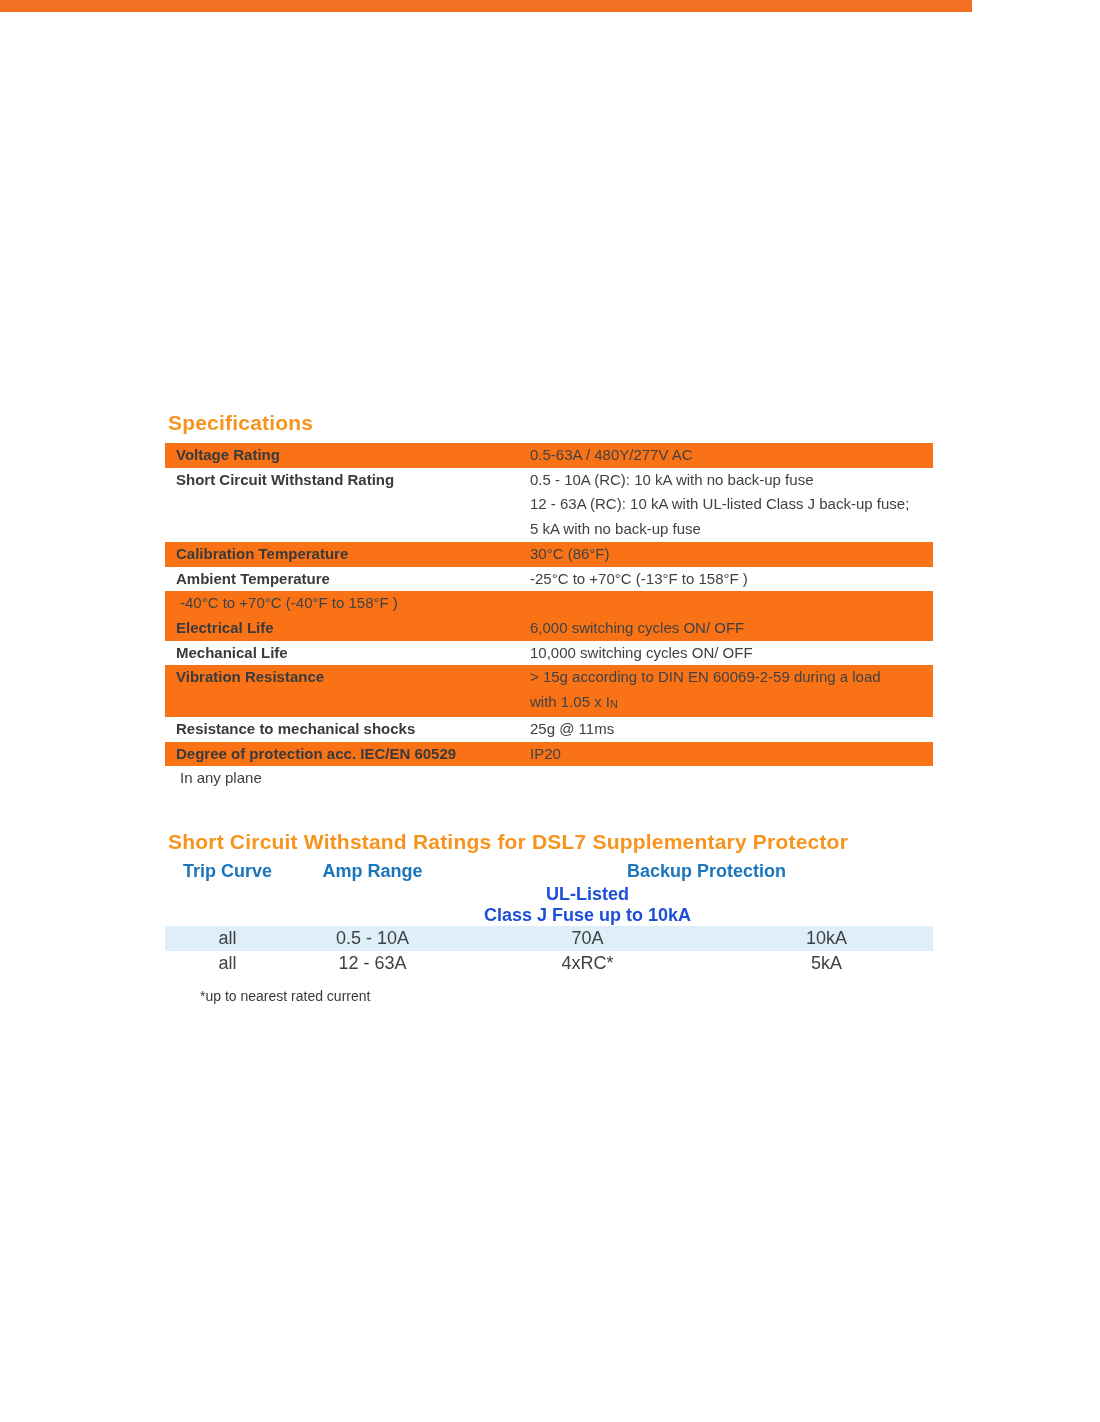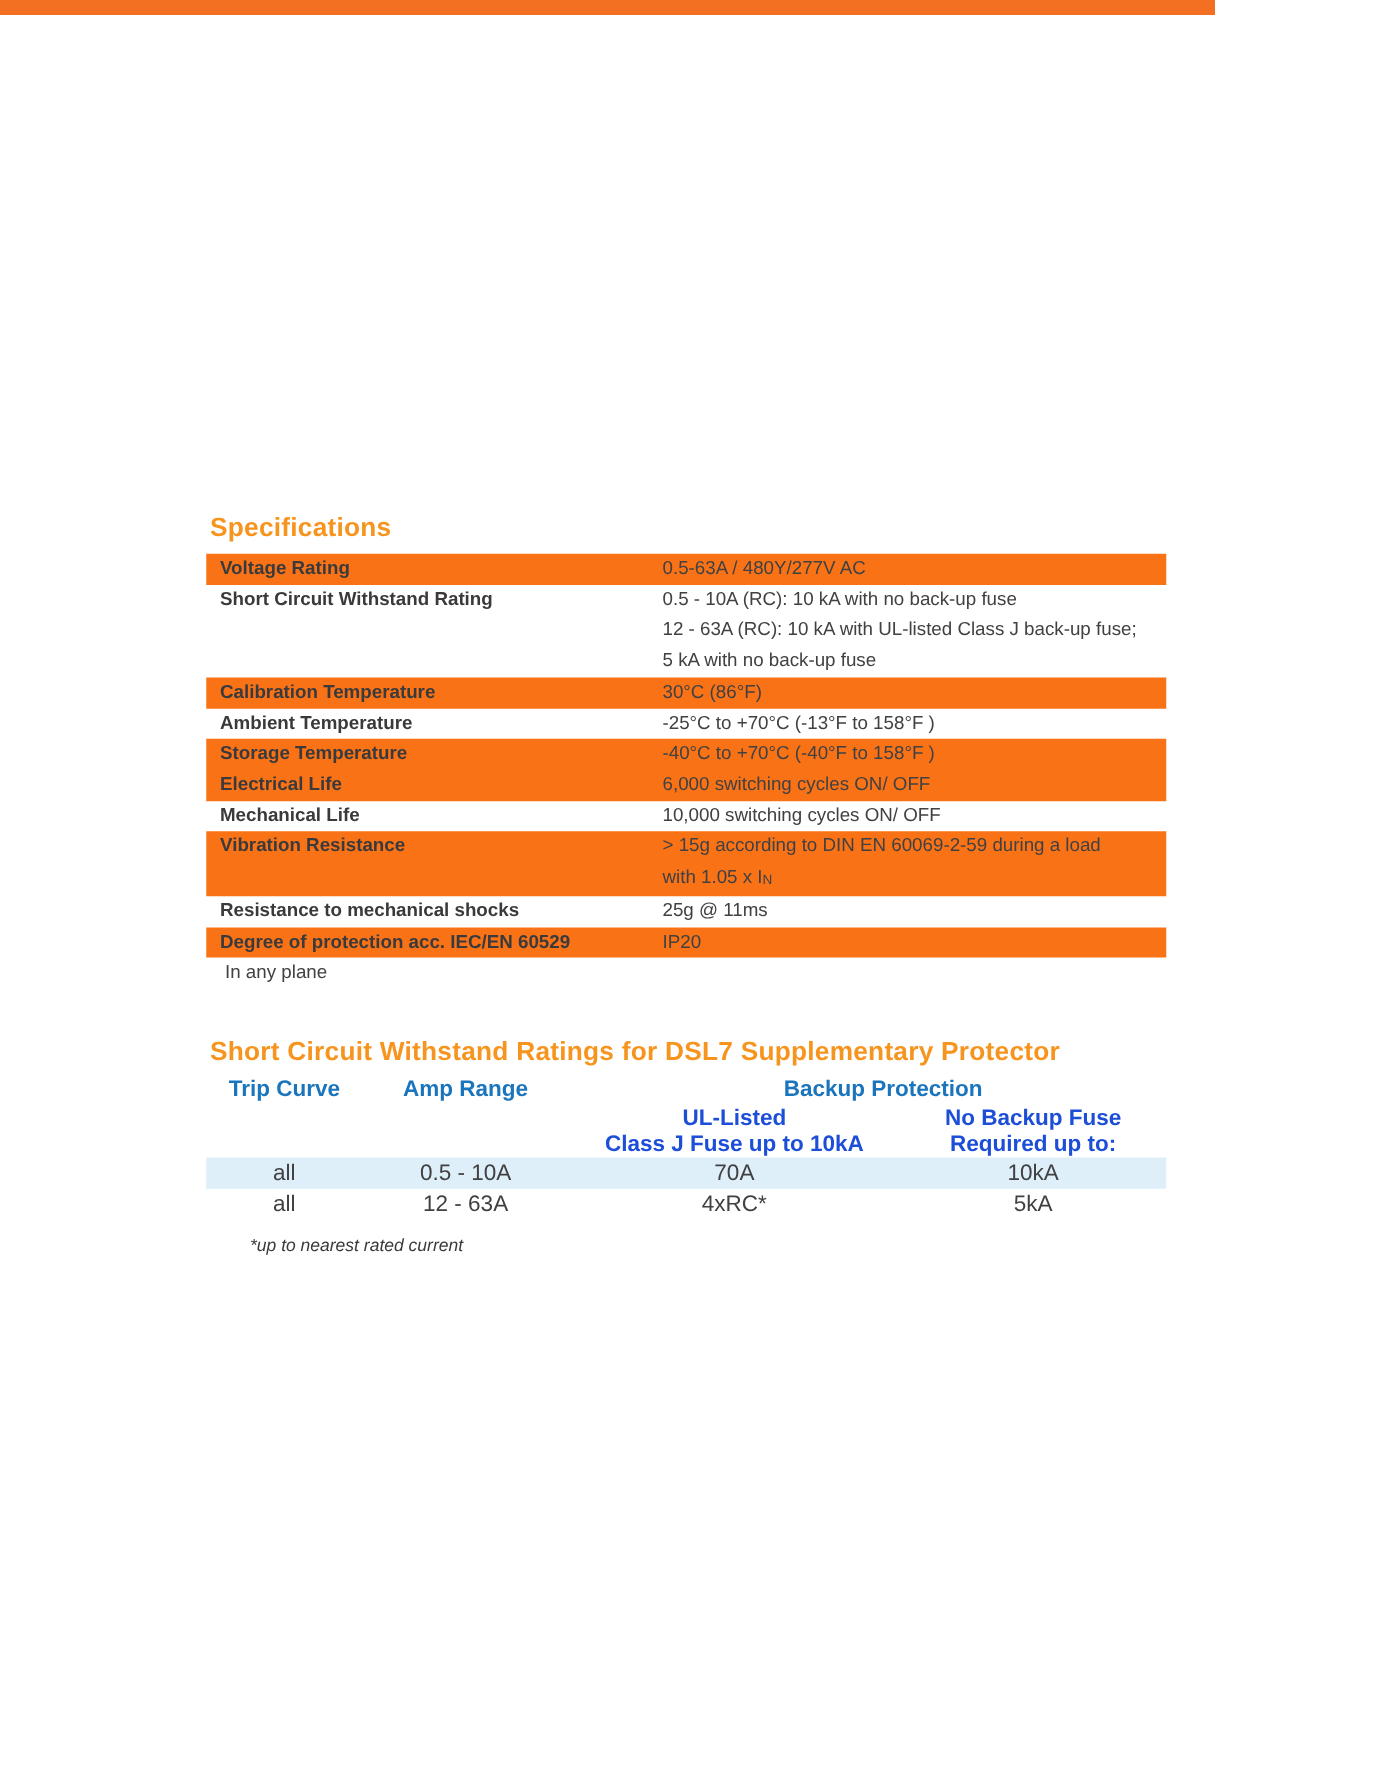--- a/index.html
+++ b/index.html
@@ -27,21 +27,21 @@
   .ratings-table { position:absolute; left:165px; top:858px; width:768px; font-size:18px; }
   .rt-header1 { display:grid; grid-template-columns:125px 165px 1fr; line-height:26px;
     font-weight:bold; color:#1b75bc; text-align:center; }
   .rt-header1 .span-cell { padding-left:25px; }
   .rt-header2 { display:grid; grid-template-columns:125px 165px 265px 213px; line-height:21px;
     font-weight:bold; color:#1d4ed8; text-align:center; }
   .rt-row { display:grid; grid-template-columns:125px 165px 265px 213px; line-height:24.7px;
     text-align:center; color:#414143; }
   .rt-row.shaded { background:#deeffa; }
 
-  .footnote { position:absolute; left:200px; top:988px; font-size:14px; color:#3a3a3c;font-style:italic; }
+  .footnote { position:absolute; left:200px; top:988px; font-size:14px; color:#3a3a3c; }
 </style>
 </head>
 <body>
 
 <div class="page">
 
   <div class="top-bar"></div>
 
   <div class="section-heading" id="spec-heading">Specifications</div>
 
@@ -66,21 +66,20 @@
           <div class="spec-line">30°C (86°F)</div>
         </div>
       </div>
       <div class="spec-row">
         <div class="spec-label">Ambient Temperature</div>
         <div class="spec-value">
           <div class="spec-line">-25°C to +70°C (-13°F to 158°F )</div>
         </div>
       </div>
       <div class="spec-row shaded">
-        <div class="spec-label">Storage Temperature</div>
         <div class="spec-value">
           <div class="spec-line">-40°C to +70°C (-40°F to 158°F )</div>
         </div>
       </div>
       <div class="spec-row shaded">
         <div class="spec-label">Electrical Life</div>
         <div class="spec-value">
           <div class="spec-line">6,000 switching cycles ON/ OFF</div>
         </div>
       </div>
@@ -124,24 +123,20 @@
       <div>Amp Range</div>
       <div class="span-cell">Backup Protection</div>
     </div>
     <div class="rt-header2">
       <div></div>
       <div></div>
       <div>
         <div>UL-Listed</div>
         <div>Class J Fuse up to 10kA</div>
       </div>
-      <div>
-        <div>No Backup Fuse</div>
-        <div>Required up to:</div>
-      </div>
     </div>
     <div id="ratings-body">
         <div class="rt-row shaded">
           <div>all</div>
           <div>0.5 - 10A</div>
           <div>70A</div>
           <div>10kA</div>
         </div>
         <div class="rt-row">
           <div>all</div>

